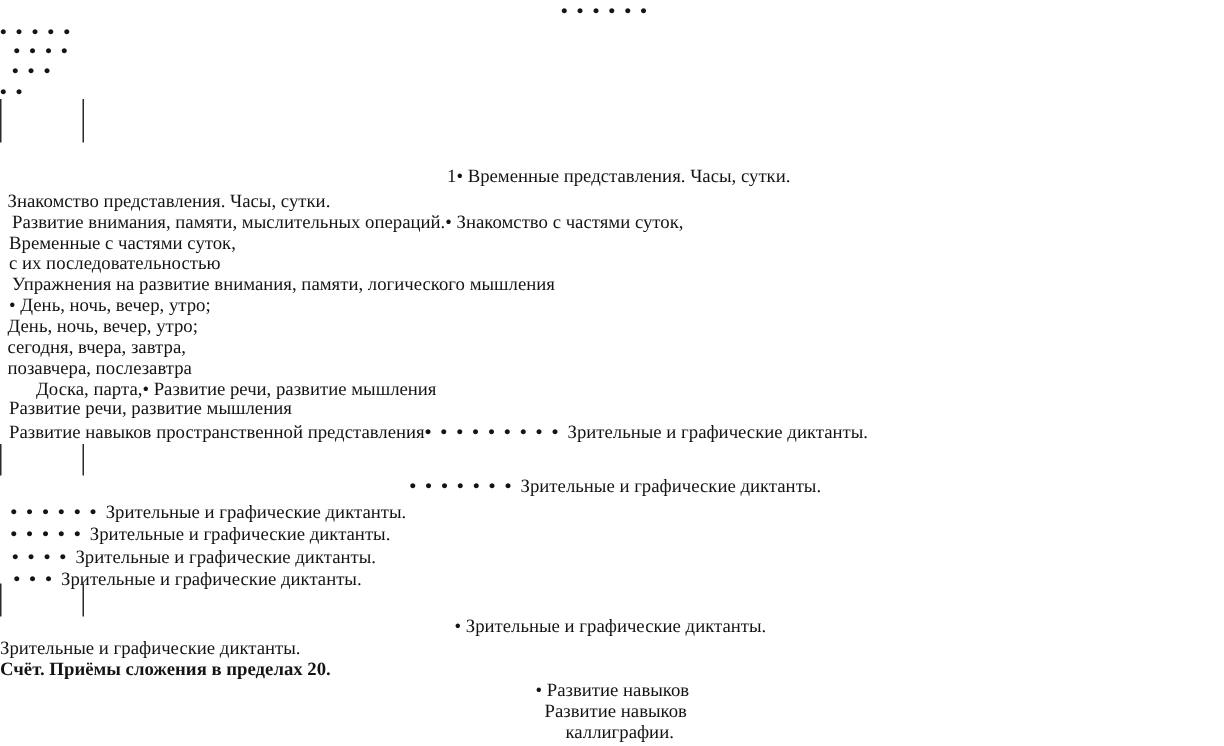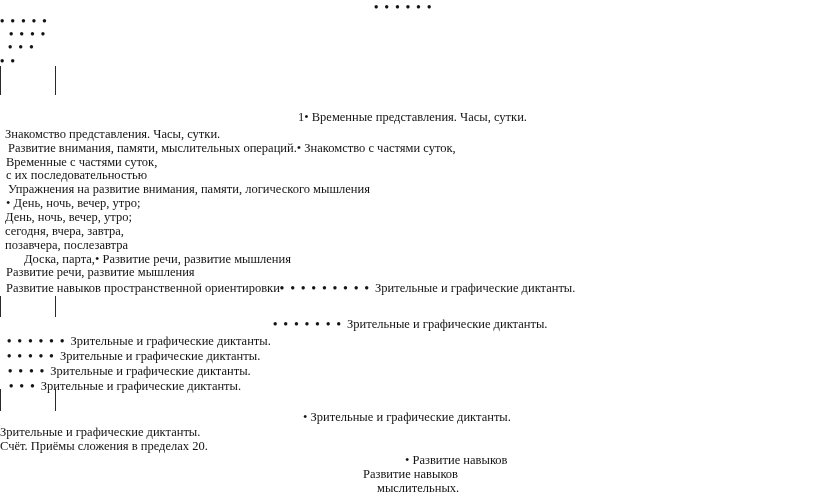--- a/index.html
+++ b/index.html
@@ -48,32 +48,32 @@
       <div class="line" style="left: 8px; top: 141px;"><span>Развитие внимания, памяти, мыслительных операций.• Знакомство с частями суток,</span></div>
       <div class="line" style="left: 6px; top: 155px;"><span>Временные с частями суток,</span></div>
       <div class="line" style="left: 6px; top: 168px;"><span>с их последовательностью</span></div>
       <div class="line" style="left: 8px; top: 182px;"><span>Упражнения на развитие внимания, памяти, логического мышления</span></div>
       <div class="line" style="left: 6px; top: 196px;"><span>• День, ночь, вечер, утро;</span></div>
       <div class="line" style="left: 5px; top: 210px;"><span>День, ночь, вечер, утро;</span></div>
       <div class="line" style="left: 5px; top: 224px;"><span>сегодня, вчера, завтра,</span></div>
       <div class="line" style="left: 5px; top: 238px;"><span>позавчера, послезавтра</span></div>
       <div class="line" style="left: 5px; top: 252px; margin-left: 19px;"><span>Доска, парта,• Развитие речи, развитие мышления</span></div>
       <div class="line" style="left: 6px; top: 265px;"><span>Развитие речи, развитие мышления</span></div>
-      <div class="line" style="left: 6px; top: 281px;"><span>Развитие навыков пространственной ориентировки</span><span class="dots">•••••••••</span><span>Зрительные и графические диктанты.</span></div>
+      <div class="line" style="left: 6px; top: 281px;"><span>Развитие навыков пространственной представления</span><span class="dots">•••••••••</span><span>Зрительные и графические диктанты.</span></div>
       <div class="line" style="left: 273px; top: 317px;"><span class="dots">•••••••</span><span>Зрительные и графические диктанты.</span></div>
       <div class="line" style="left: 7px; top: 334px;"><span class="dots">••••••</span><span>Зрительные и графические диктанты.</span></div>
       <div class="line" style="left: 7px; top: 349px;"><span class="dots">•••••</span><span>Зрительные и графические диктанты.</span></div>
       <div class="line" style="left: 8px; top: 364px;"><span class="dots">••••</span><span>Зрительные и графические диктанты.</span></div>
       <div class="line" style="left: 9px; top: 379px;"><span class="dots">•••</span><span>Зрительные и графические диктанты.</span></div>
       <div class="line" style="left: 303px; top: 410px;"><span>• Зрительные и графические диктанты.</span></div>
       <div class="line" style="left: 0px; top: 425px;"><span>Зрительные и графические диктанты.</span></div>
-      <div class="line" style="left: 0px; top: 439px;"><span>Счёт. Приёмы сложения в пределах 20.</span></div>
-      <div class="line" style="left: 357px; top: 453px; margin-left: 48px;"><span>• Развитие навыков</span></div>
+      <div class="line" style="left: 0px; top: 439px; font-weight: bold;"><span>Счёт. Приёмы сложения в пределах 20.</span></div>
+      <div class="line" style="left: 357px; top: 453px;"><span>• Развитие навыков</span></div>
       <div class="line" style="left: 363px; top: 467px;"><span>Развитие навыков</span></div>
-      <div class="line" style="left: 377px; top: 481px;"><span>мыслительных.</span></div>
+      <div class="line" style="left: 377px; top: 481px;"><span>каллиграфии.</span></div>
     </div>
   <div id="bars-layer">
       <div class="bar" style="left: 0px; top: 66px; height: 29px;"></div>
       <div class="bar" style="left: 55px; top: 66px; height: 29px;"></div>
       <div class="bar" style="left: 0px; top: 296px; height: 21px;"></div>
       <div class="bar" style="left: 55px; top: 296px; height: 21px;"></div>
       <div class="bar" style="left: 0px; top: 389px; height: 22px;"></div>
       <div class="bar" style="left: 55px; top: 389px; height: 22px;"></div>
     </div>
 </div>

